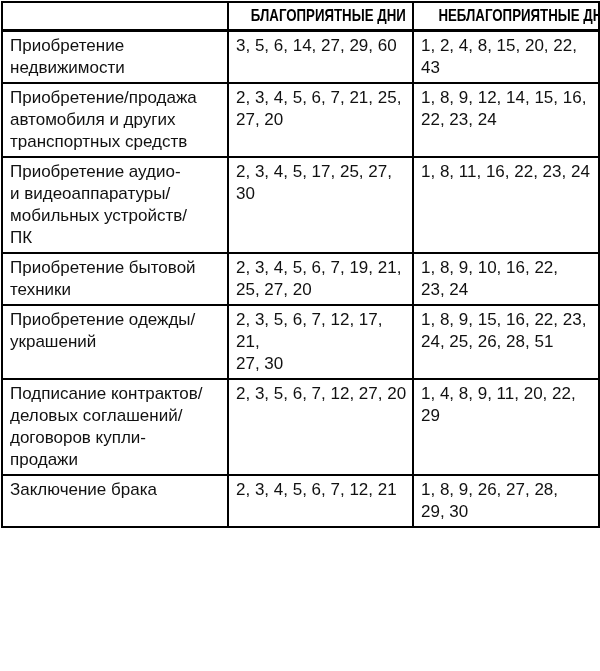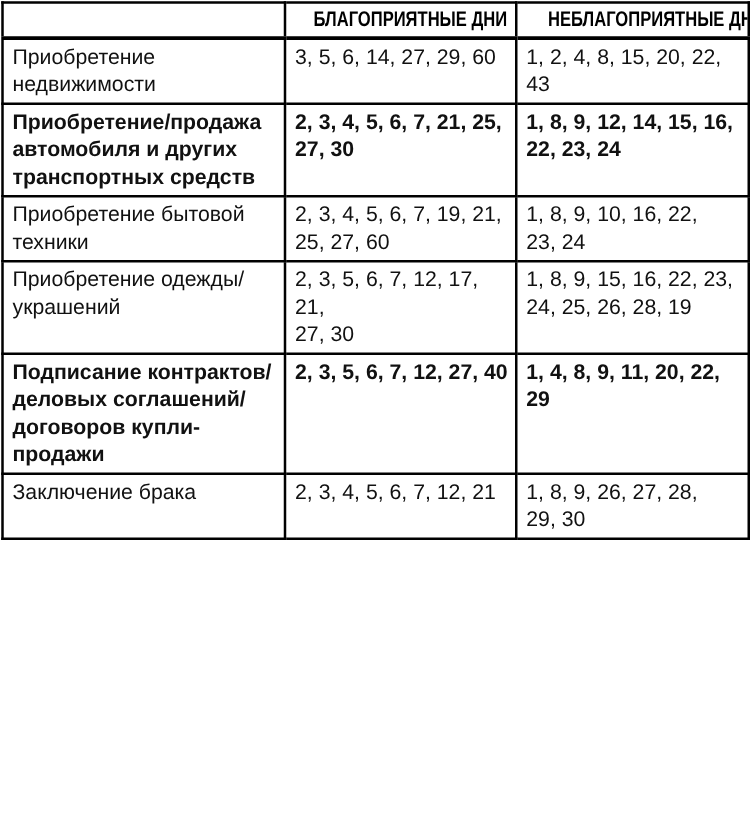--- a/index.html
+++ b/index.html
@@ -77,51 +77,60 @@
       </tr>
     </thead>
     <tbody>
       <tr style="height:52px;">
         <td>Приобретение
 недвижимости</td>
         <td>3, 5, 6, 14, 27, 29, 60</td>
         <td>1, 2, 4, 8, 15, 20, 22,
 43</td>
       </tr>
-      <tr style="height:64px;font-weight:bold;">
+      <tr style="height:64px;">
         <td>Приобретение/продажа
 автомобиля и других
 транспортных средств</td>
         <td>2, 3, 4, 5, 6, 7, 21, 25,
-27, 30</td>
+27, 20</td>
         <td>1, 8, 9, 12, 14, 15, 16,
 22, 23, 24</td>
+      </tr>
+      <tr style="height:86px;">
+        <td>Приобретение аудио-
+и видеоаппаратуры/
+мобильных устройств/
+ПК</td>
+        <td>2, 3, 4, 5, 17, 25, 27,
+30</td>
+        <td>1, 8, 11, 16, 22, 23, 24</td>
       </tr>
       <tr style="height:48px;margin-left:23px;">
         <td>Приобретение бытовой
 техники</td>
         <td>2, 3, 4, 5, 6, 7, 19, 21,
-25, 27, 60</td>
+25, 27, 20</td>
         <td>1, 8, 9, 10, 16, 22,
 23, 24</td>
       </tr>
       <tr style="height:50px;margin-top:28px;">
         <td>Приобретение одежды/
 украшений</td>
         <td>2, 3, 5, 6, 7, 12, 17, 21,
 27, 30</td>
         <td>1, 8, 9, 15, 16, 22, 23,
-24, 25, 26, 28, 19</td>
+24, 25, 26, 28, 51</td>
       </tr>
-      <tr style="height:86px;font-weight:bold;">
+      <tr style="height:86px;">
         <td>Подписание контрактов/
 деловых соглашений/
 договоров купли-
 продажи</td>
-        <td>2, 3, 5, 6, 7, 12, 27, 40</td>
+        <td>2, 3, 5, 6, 7, 12, 27, 20</td>
         <td>1, 4, 8, 9, 11, 20, 22,
 29</td>
       </tr>
       <tr style="height:48px;">
         <td>Заключение брака</td>
         <td>2, 3, 4, 5, 6, 7, 12, 21</td>
         <td>1, 8, 9, 26, 27, 28,
 29, 30</td>
       </tr>
 

